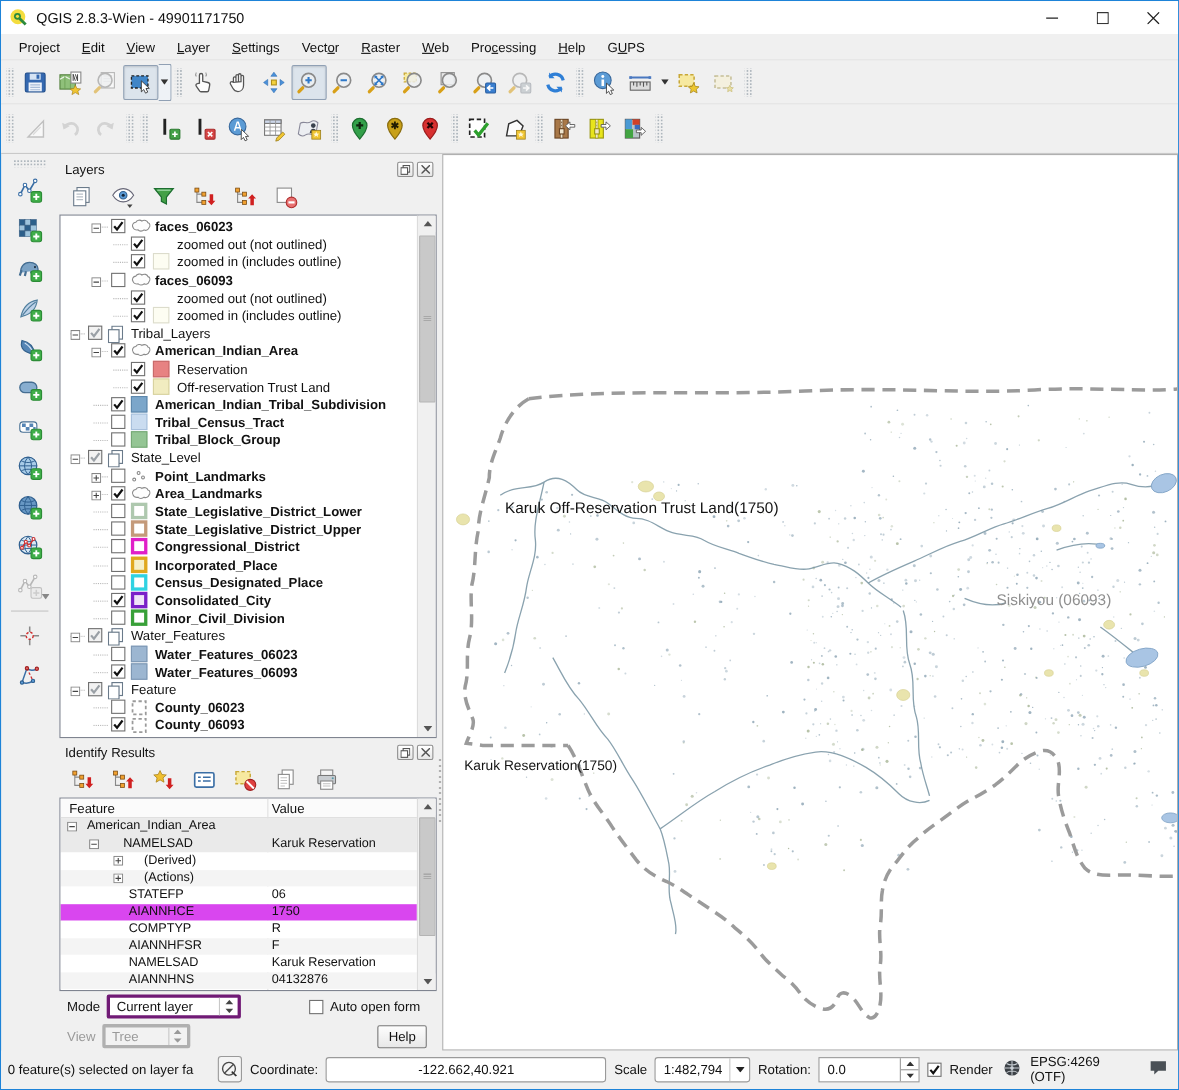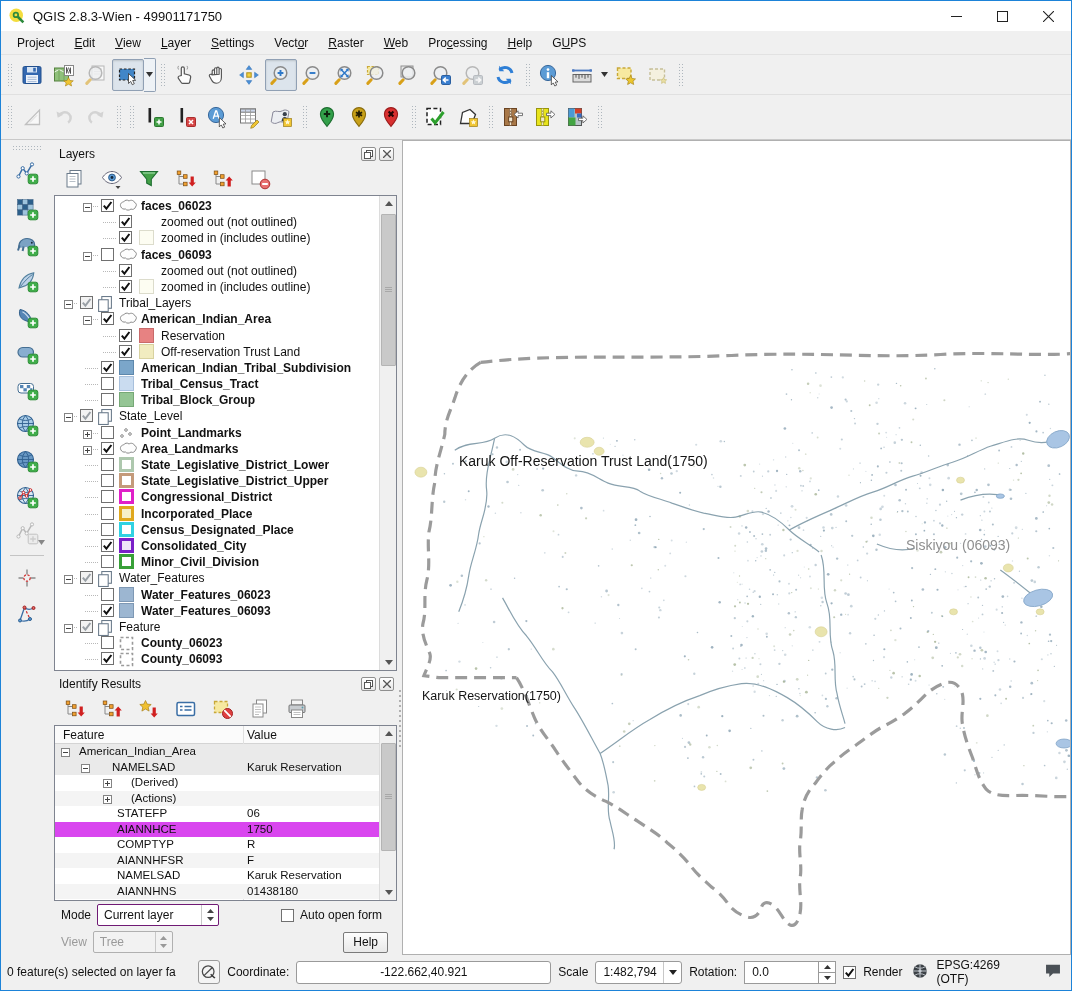--- a/index.html
+++ b/index.html
@@ -64,21 +64,21 @@
   .id-head .c1{position:absolute;left:8px;top:2px;}
   .id-head .c2{position:absolute;left:192px;top:2px;}
   .id-coldiv{position:absolute;left:188px;top:0;bottom:0;width:1px;background:#e0e0e0;}
   .idrow{position:relative;height:15.5px;font-size:11.5px;}
   .idrow .f{position:absolute;top:1px;white-space:nowrap;}
   .idrow .v{position:absolute;left:192px;top:1px;white-space:nowrap;}
   .idrow .exp{position:absolute;top:3px;}
   .id-rows{position:absolute;top:18px;left:0;right:17px;bottom:0;}
   
   .mode-row,.view-row{display:flex;align-items:center;padding:3px 8px 2px 8px;gap:6px;}
-  .combo{height:22px;border:1px solid #701a75;border-radius:2px;background:#fff;display:flex;align-items:center;padding-left:6px;text-align:center;}
+  .combo{height:22px;border:3px solid #701a75;border-radius:2px;background:#fff;display:flex;align-items:center;padding-left:6px;text-align:center;}
   .combo .cspin{margin-left:auto;width:17px;height:100%;display:flex;align-items:center;justify-content:center;border-left:1px solid #c8c8c8;}
   .combo.disabled{background:#f2f2f2;color:#9a9a9a;border-color:#b0b0b0;}
   .btn{height:21px;border:1px solid #7a7a7a;border-radius:2px;background:linear-gradient(#fdfdfd,#e8e8e8);padding:0 9px;display:flex;align-items:center;}
   .cbx{width:13px;height:13px;border:1px solid #707070;background:#fff;display:inline-flex;align-items:center;justify-content:center;}
   
   .splitter{width:4px;background:#f0f0f0;position:relative;}
   .splitter::after{content:"";position:absolute;left:1px;top:550px;height:60px;width:2px;
     background-image:repeating-linear-gradient(#b0b0b0 0 2px,transparent 2px 5px);}
   .map{flex:1;background:#fff;border:1px solid #b0b0b0;position:relative;overflow:hidden;}
   .map svg{position:absolute;left:0;top:0;}
@@ -1098,21 +1098,21 @@
               <div class="idrow" style="background: rgb(244, 244, 244);">
                 <span class="f" style="left: 62px;">AIANNHFSR</span>
                 <span class="v">F</span>
               </div>
               <div class="idrow" style="background: rgb(255, 255, 255);">
                 <span class="f" style="left: 62px;">NAMELSAD</span>
                 <span class="v">Karuk Reservation</span>
               </div>
               <div class="idrow" style="background: rgb(244, 244, 244);">
                 <span class="f" style="left: 62px;">AIANNHNS</span>
-                <span class="v">01438180</span>
+                <span class="v">04132876</span>
               </div>
             </div>
           <div class="sbar">
             <span class="sarrow" style="top:0">
                 <svg width="8" height="5">
                   <path d="M4 0L8 5H0z" fill="#555"></path>
                 </svg>
               </span>
             <span class="sthumb" style="top:17px;height:108px"></span>
             <span class="sarrow" style="bottom:0">

